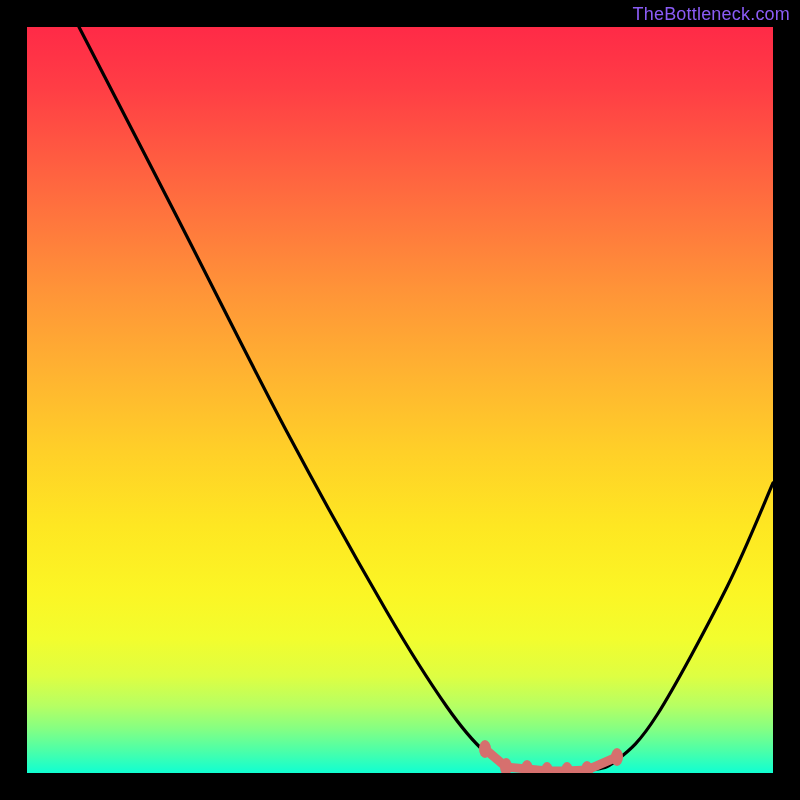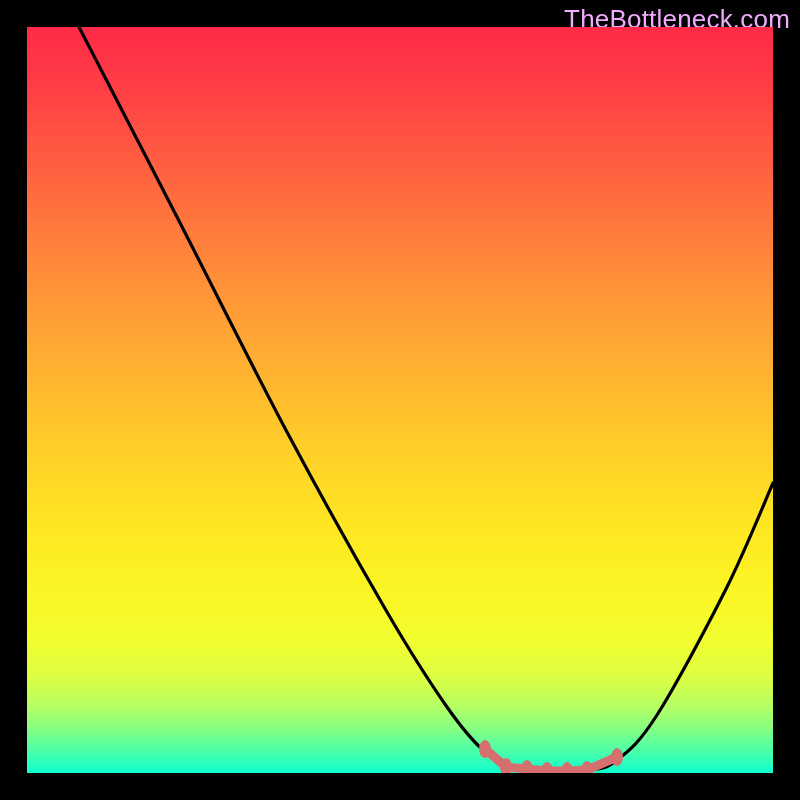--- a/index.html
+++ b/index.html
@@ -48,22 +48,22 @@
     top: 0;
     width: 746px;
     height: 746px;
     pointer-events: none;
   }
   .watermark {
     position: absolute;
     top: 4px;
     right: 10px;
     font-family: Arial, Helvetica, sans-serif;
-    font-size: 26px;
-    color: #f0abfc;
+    font-size: 18px;
+    color: #8b5cf6;
     letter-spacing: 0.2px;
     user-select: none;
   }
 </style>
 </head>
 <body>
 
 <div class="watermark">TheBottleneck.com</div>
 
 <div class="frame">

